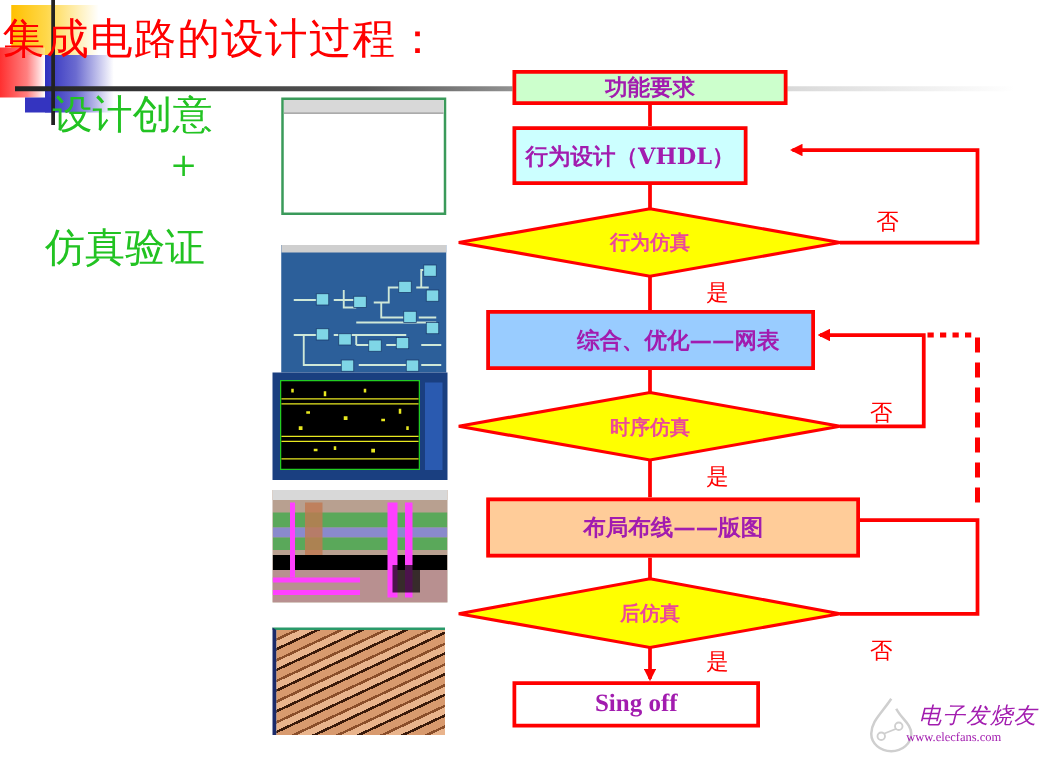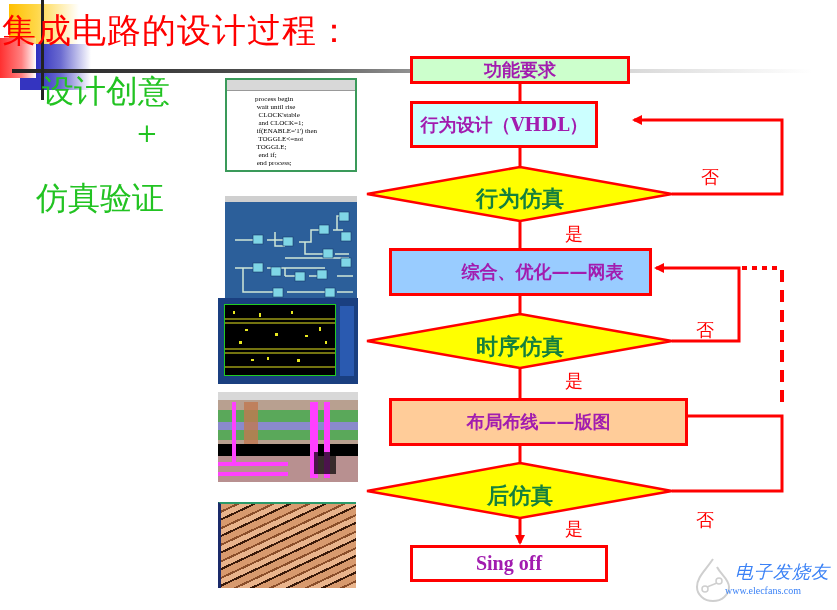--- a/index.html
+++ b/index.html
@@ -52,25 +52,25 @@
     display: flex; align-items: center; justify-content: center;
     font-family: "DejaVu Serif", serif; font-weight: bold; color: #a21caf; font-size: 18px; }
   .box-req { left: 410px; top: 56px; width: 220px; height: 28px; background: #ccffcc; }
   .box-vhdl { left: 410px; top: 101px; width: 188px; height: 47px; background: #ccffff; }
   .box-synth { left: 389px; top: 248px; width: 263px; height: 48px; background: #99ccff; padding-left: 44px; }
   .box-layout { left: 389px; top: 398px; width: 299px; height: 48px; background: #ffcc99; }
   .box-signoff { left: 410px; top: 545px; width: 198px; height: 37px; background: #ffffff;
     font-family: "Liberation Serif", serif; font-size: 20px; }
 
   .diamond-label { position: absolute; font-family: "DejaVu Serif", serif; font-weight: bold;
-    font-size: 22px; color: #15803d; text-align: center; }
+    font-size: 16px; color: #ec4899; text-align: center; }
 
   .red-label { position: absolute; color: #ff0000; font-size: 18px; font-family: "DejaVu Serif", serif; }
 
-  .watermark { position: absolute; left: 695px; top: 555px; width: 135px; height: 50px; color: #3b82f6; }
+  .watermark { position: absolute; left: 695px; top: 555px; width: 135px; height: 50px; color: #a21caf; }
   .watermark .wm-cn { position: absolute; left: 40px; top: 5px; font-size: 18px; font-style: italic; letter-spacing: 1px; }
   .watermark .wm-url { position: absolute; left: 30px; top: 30px; font-size: 10px; font-family: Liberation Serif, serif; }
 </style>
 </head>
 <body>
 
 <div class="abs deco-yellow"></div>
 <div class="abs deco-red"></div>
 <div class="abs deco-blue"></div>
 <div class="abs deco-blue2"></div>
@@ -78,29 +78,20 @@
 <div class="abs deco-vline"></div>
 
 <div class="abs title">集成电路的设计过程：</div>
 
 <div class="abs green-text line1">设计创意</div>
 <div class="abs green-text plus">+</div>
 <div class="abs green-text line2">仿真验证</div>
 
 <div class="thumb thumb-code">
   <div class="bar"></div>
-  <pre><span>process begin</span>
-<span> wait until rise</span>
-<span>  CLOCK'stable</span>
-<span>  and CLOCK=1;</span>
-<span> if(ENABLE='1') then</span>
-<span>  TOGGLE&lt;=not</span>
-<span> TOGGLE;</span>
-<span>  end if;</span>
-<span> end process;</span></pre>
 </div>
 
 <div class="thumb thumb-gates">
   <div class="bar"></div>
   <svg width="132" height="96" viewBox="0 0 132 96">
     <g stroke="#cfe8d8" stroke-width="1.5" fill="none">
       <path d="M10 38 H30 M42 38 H60 M50 30 V44 H60 M74 40 H86 V28 H96 M74 40 H80 V52 H98 M108 28 H112 V14 H116 M108 28 H118 M110 52 H124 M10 66 H30 M18 66 V90 H50 M42 66 H60 V74 M60 74 H72 M84 74 H94 M60 56 H124 M60 66 H100 M62 90 H100 M112 90 H128 M112 74 H128"></path>
     </g>
     <g fill="#7fd6e6" stroke="#1a3a6a" stroke-width="0.6">
       <rect x="28" y="33" width="10" height="9"></rect>

